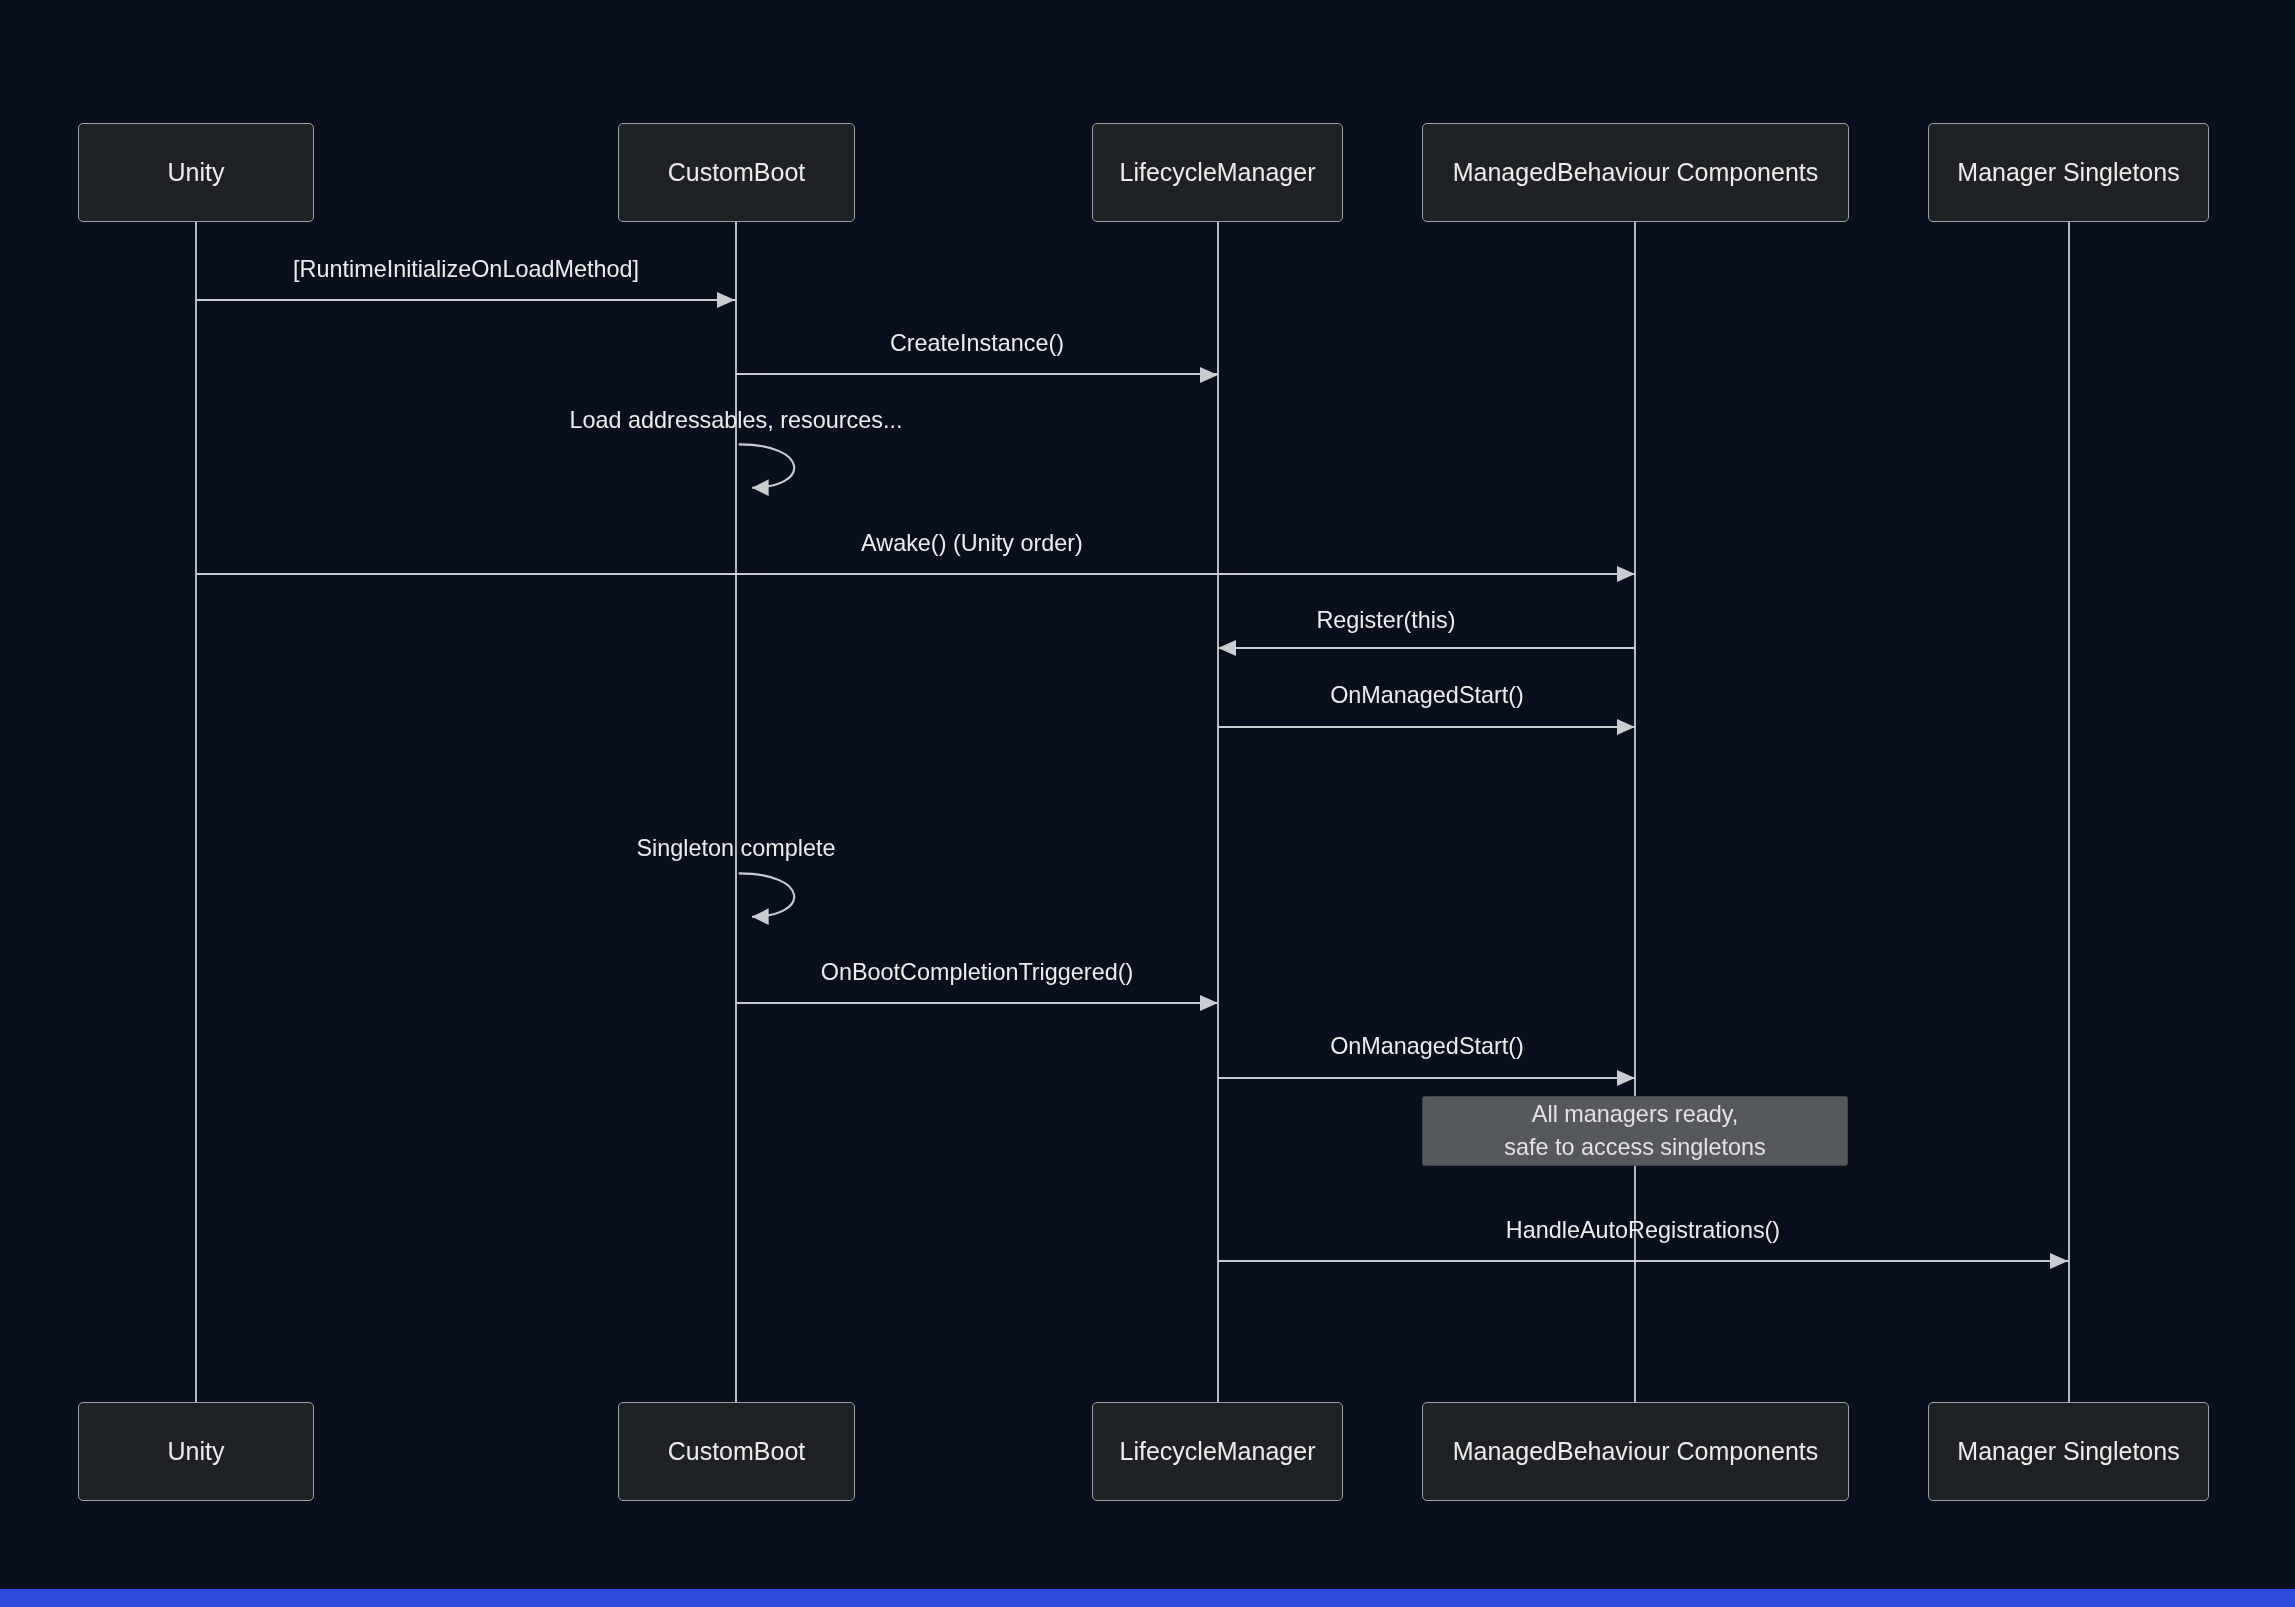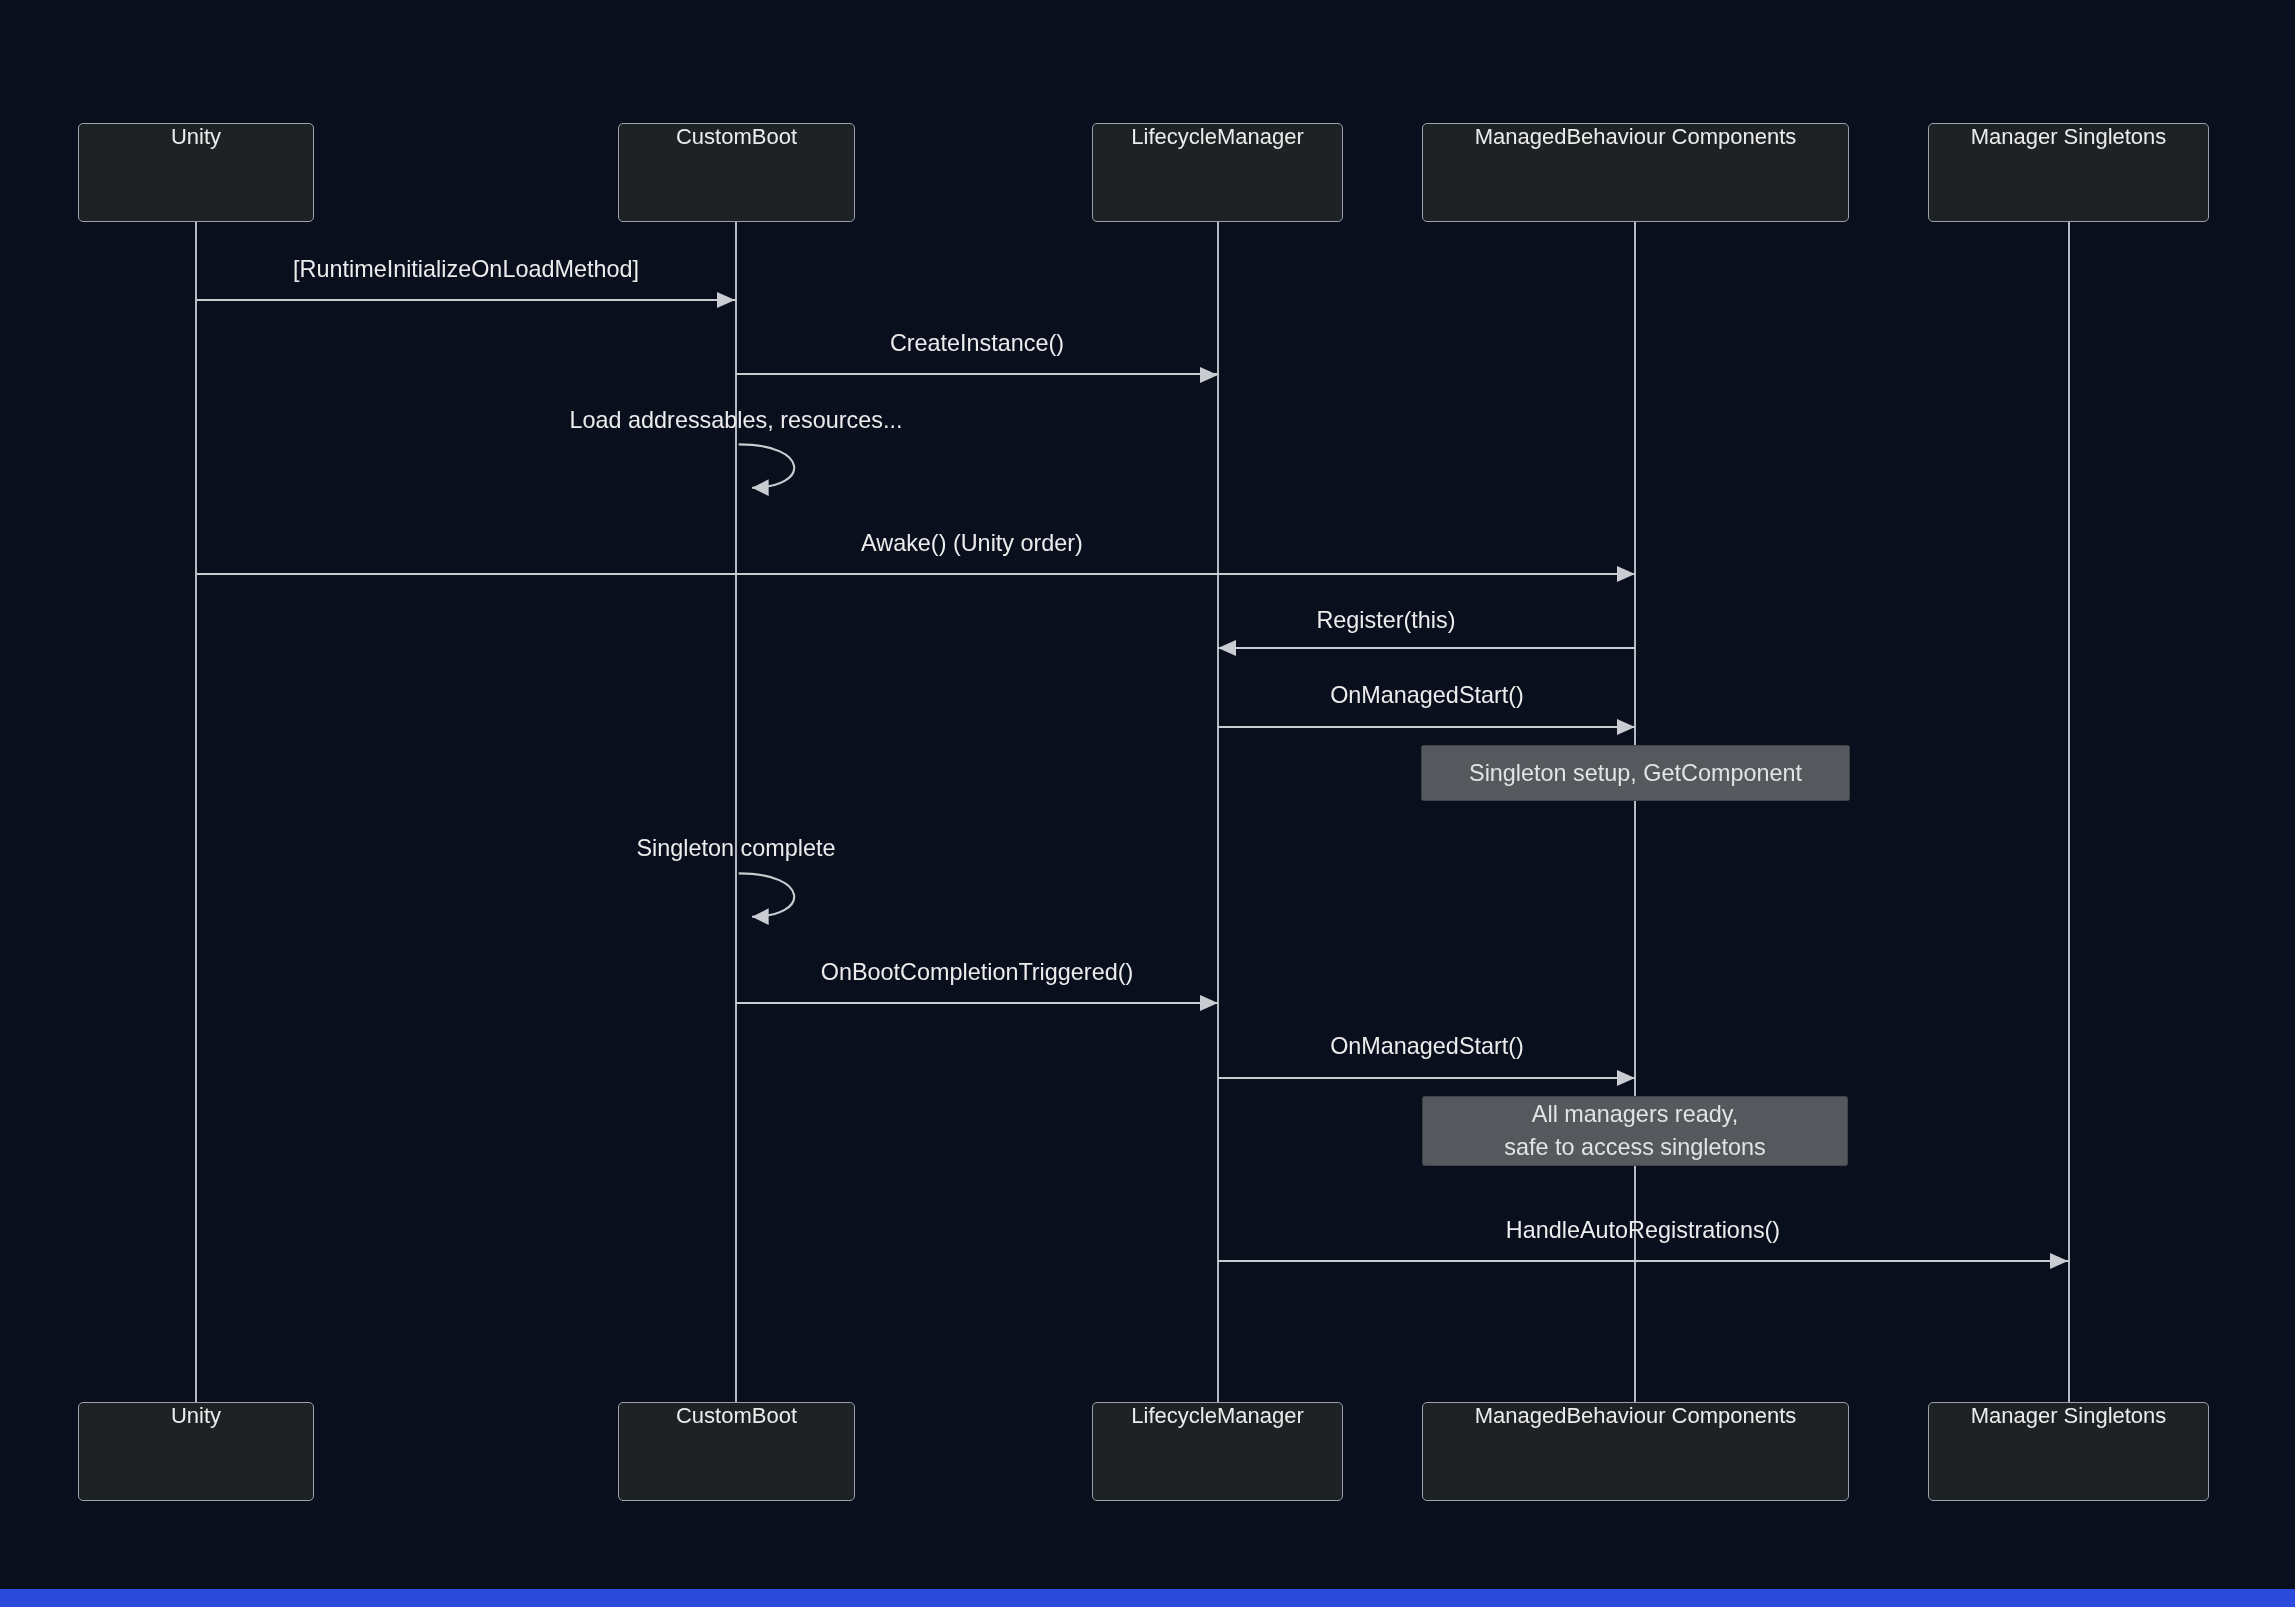--- a/index.html
+++ b/index.html
@@ -14,22 +14,22 @@
 
   .lifeline {
     position: absolute; top: 222px; height: 1180px; width: 1.7px;
     background: var(--lifeline, #b6bac0);
   }
   .actor {
     position: absolute; height: 99px;
     background: var(--actor-fill, #1f2224);
     border: 1.7px solid var(--actor-border, #9aa1aa);
     border-radius: 5px;
-    display: flex; align-items: flex-start; justify-content: center;
-    color: var(--text, #ececec); font-size: 22px; white-space: nowrap;
+    display: flex; align-items: center; justify-content: center;
+    color: var(--text, #ececec); font-size: 25px; white-space: nowrap;
   }
   .msg-label {
     position: absolute; transform: translateX(-50%);
     white-space: nowrap; color: var(--text, #ececec); font-size: 23.4px;
   }
   .msg-line { position: absolute; height: 0; border-top: 2.5px solid var(--line, #c9ccd0); }
   .arrow-r, .arrow-l {
     position: absolute; width: 0; height: 0;
     border-top: 8.4px solid transparent; border-bottom: 8.4px solid transparent;
   }
@@ -110,23 +110,20 @@
     <div class="msg-line" style="left:1218px; top:647px; width:417px"></div>
     <div class="arrow-l" style="left:1218px; top:640px"></div>
   </div>
 
   <div>
     <div class="msg-label" style="left:1427px; top:682px">OnManagedStart()</div>
     <div class="msg-line" style="left:1218px; top:726px; width:417px"></div>
     <div class="arrow-r" style="left:1617px; top:719px"></div>
   </div>
 
-  <div class="note" style="left:1421px; top:745px; width:429px; height:56px">
-    <div>Singleton setup, GetComponent</div>
-  </div>
 
   <div>
     <div class="msg-label" style="left:736px; top:835px">Singleton complete</div>
     <svg class="selfloop" style="left:737px; top:868px" width="100" height="59" viewBox="0 0 120 70">
       <path d="M2,6 C88,6 88,58 18,58"></path>
       <polygon points="18,58 38,48 38,68"></polygon>
     </svg>
   </div>
 
   <div>

